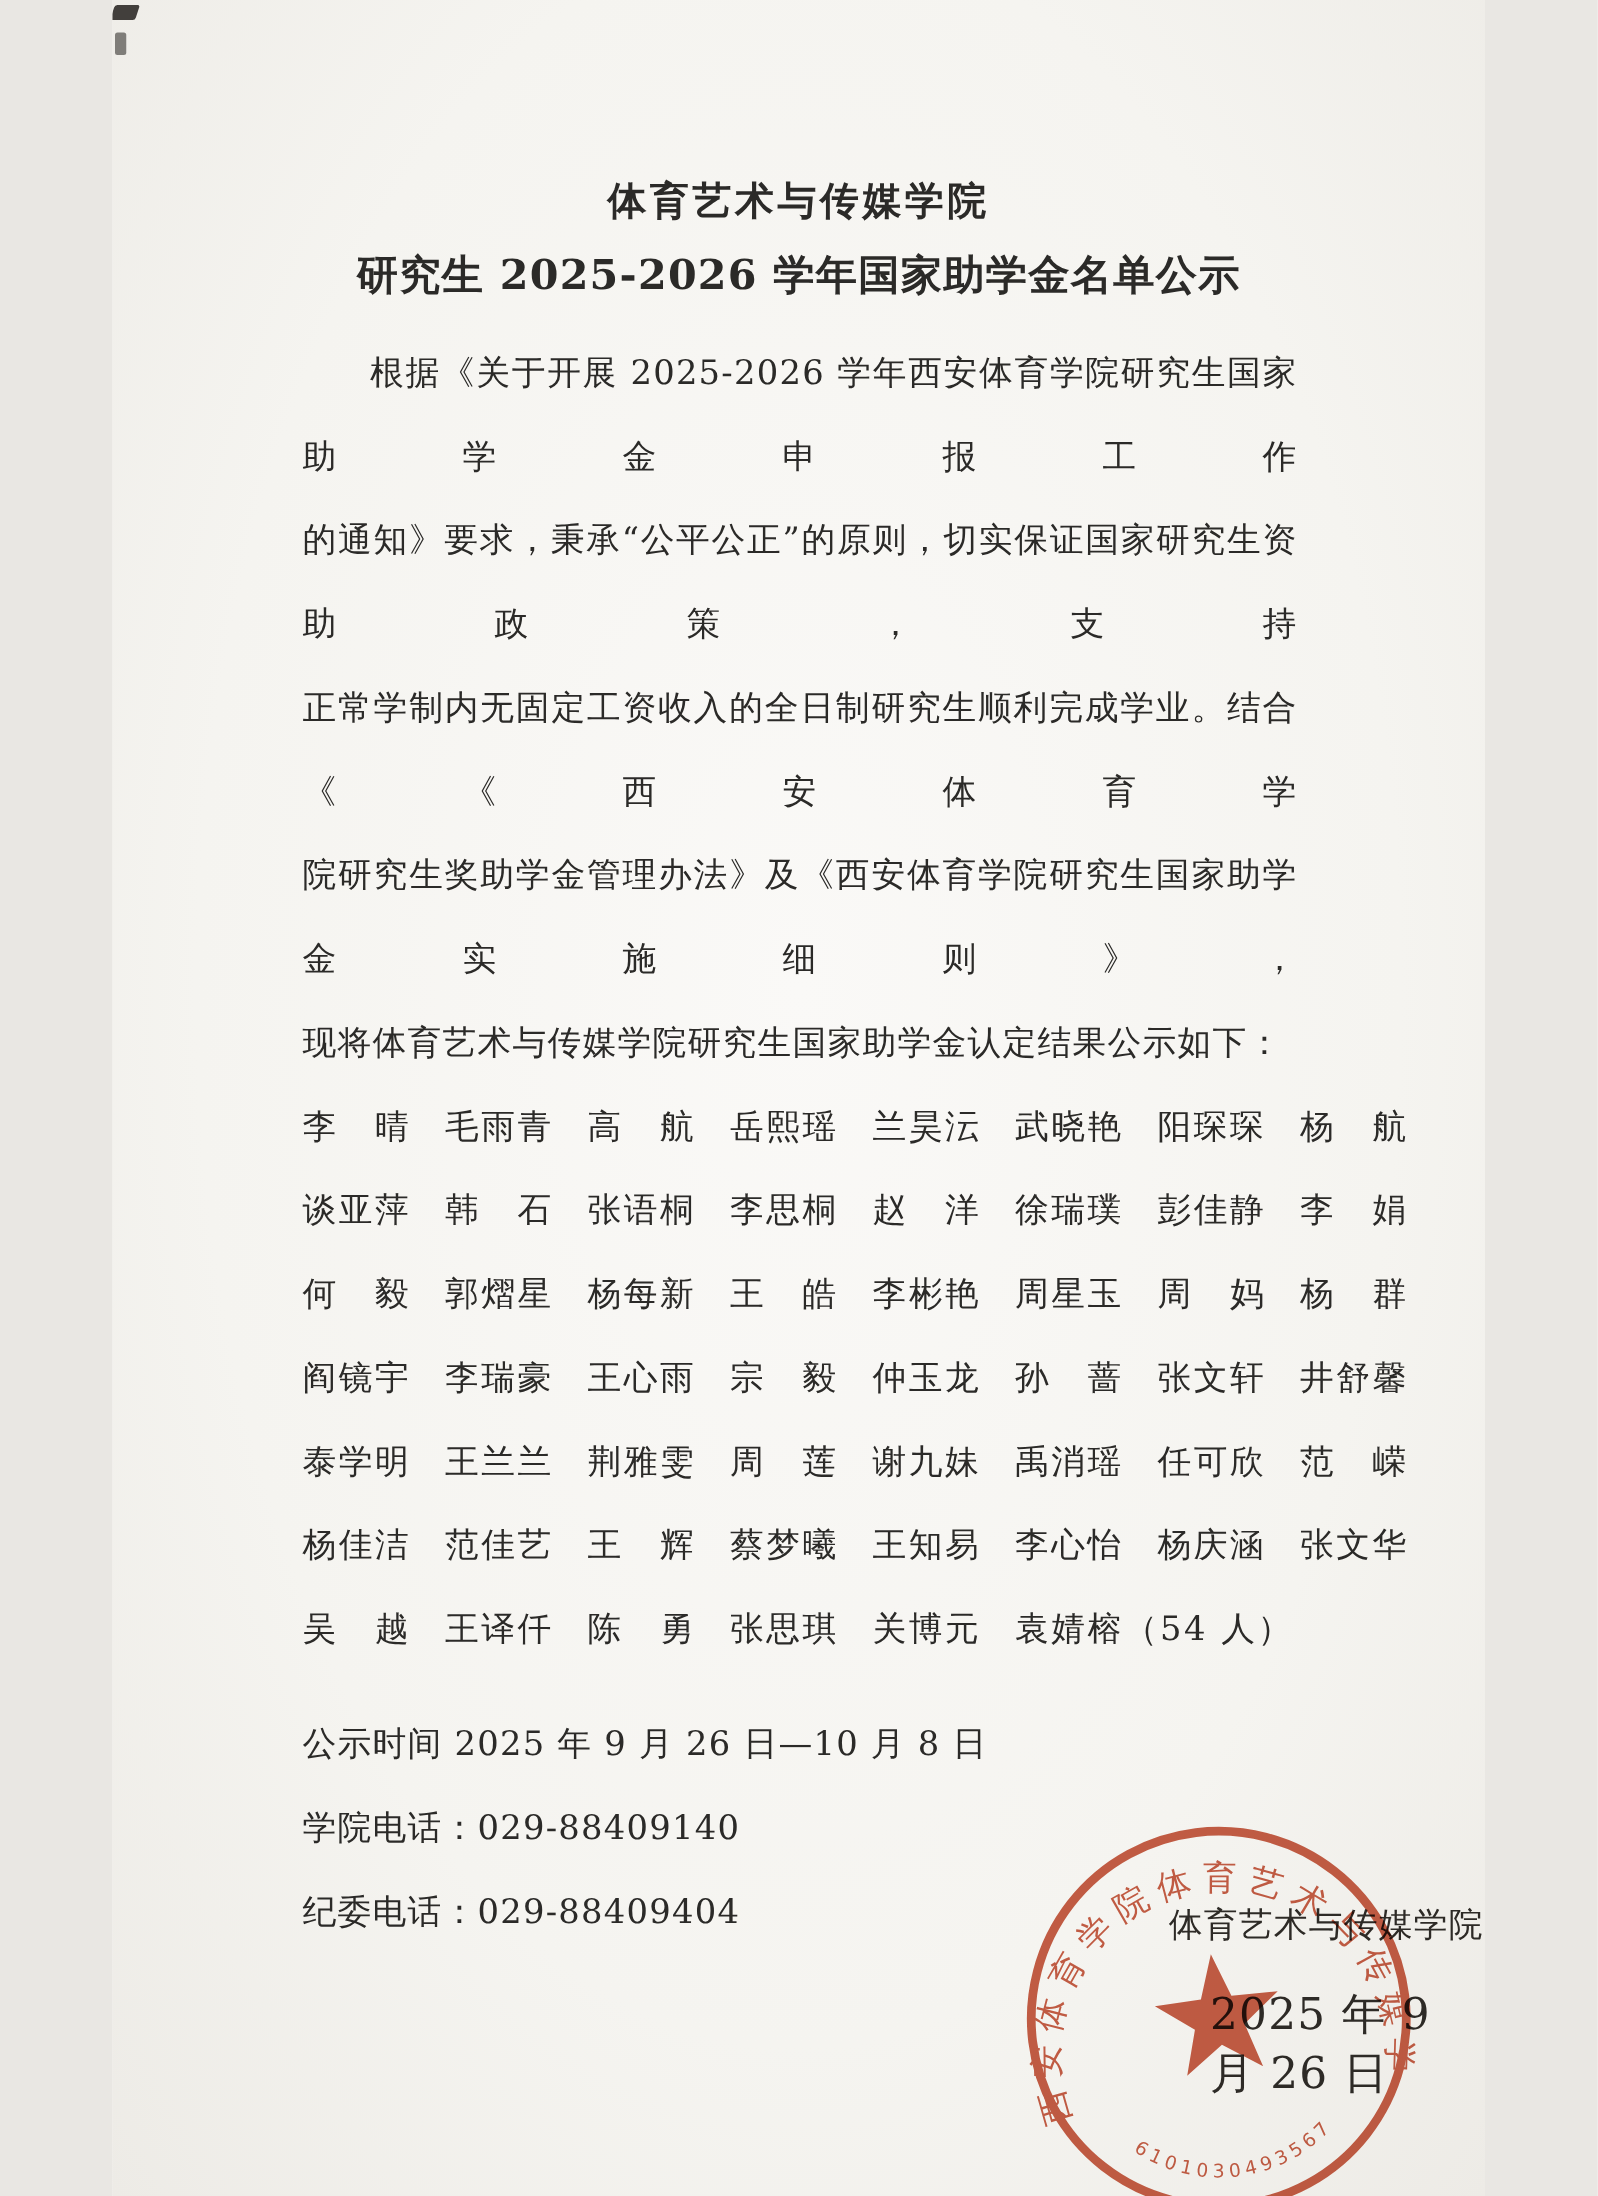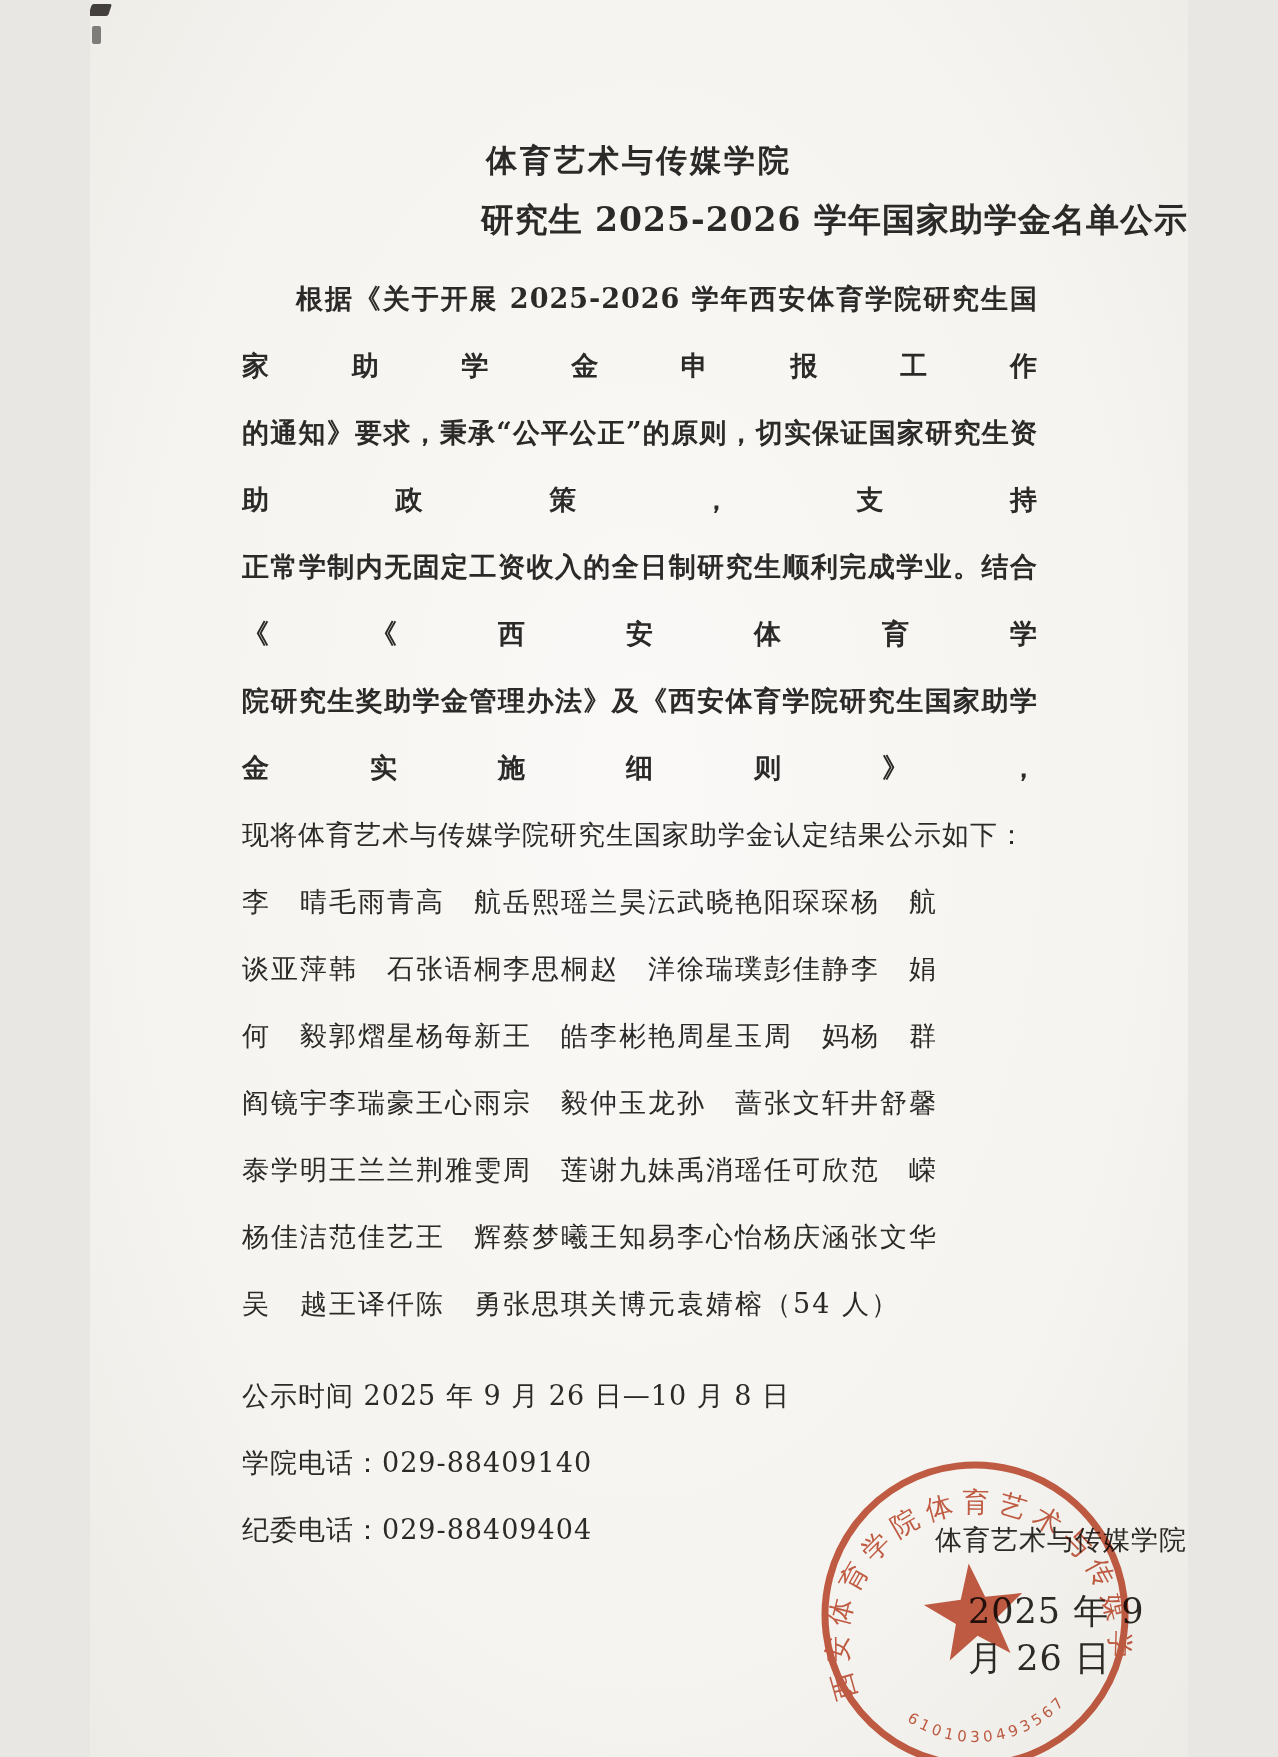--- a/index.html
+++ b/index.html
@@ -10,26 +10,26 @@
     background:#f7f6f3;
     background-image:radial-gradient(ellipse at 50% 45%, #faf9f7 0%, #f5f4f0 62%, #edebe6 100%);
     overflow:hidden;
     font-family:"DejaVu Serif","Liberation Serif",serif;
     color:#2b2a28;
   }
   .speck{position:absolute;background:#23201d;border-radius:2px;opacity:.85;}
   .speck.s1{left:0;top:4px;width:20px;height:12px;transform:skewX(-18deg);}
   .speck.s2{left:2px;top:26px;width:9px;height:18px;opacity:.55;}
   h1.t1{margin:0;padding-top:140px;text-align:center;font-size:31px;font-weight:bold;letter-spacing:3px;}
-  h2.t2{margin:16px 0 0;text-align:right;font-size:33px;font-weight:bold;letter-spacing:1px;}
+  h2.t2{margin:16px 0 0;text-align:center;font-size:33px;font-weight:bold;letter-spacing:1px;}
   .body{margin:22px 150px 0 152px;font-size:27px;}
   .para-line{line-height:67px;letter-spacing:1px;}
-  .para-line.fill{text-align:justify;text-align-last:justify;font-weight:bold;}
+  .para-line.fill{text-align:justify;text-align-last:justify;}
   .para-line.indent{text-indent:2em;}
-  .name-row{line-height:67px;display:flex;white-space:nowrap;}
+  .name-row{line-height:67px;display:flex;gap:27px;white-space:nowrap;}
   .name{letter-spacing:2px;}
   .line{line-height:67px;letter-spacing:1px;}
   .tail-first{margin-top:25px;}
   .sig-org{position:absolute;left:845px;top:1522px;font-size:27px;letter-spacing:1px;z-index:2;color:#2d2a26;}
   .sig-date{position:absolute;left:878px;top:1588px;font-size:35px;letter-spacing:1px;z-index:2;color:#2d2a26;}
   .stamp{
     position:absolute;left:715px;top:1445px;width:340px;height:340px;
     z-index:3;mix-blend-mode:multiply;opacity:.88;
     transform:rotate(-7deg);
   }

